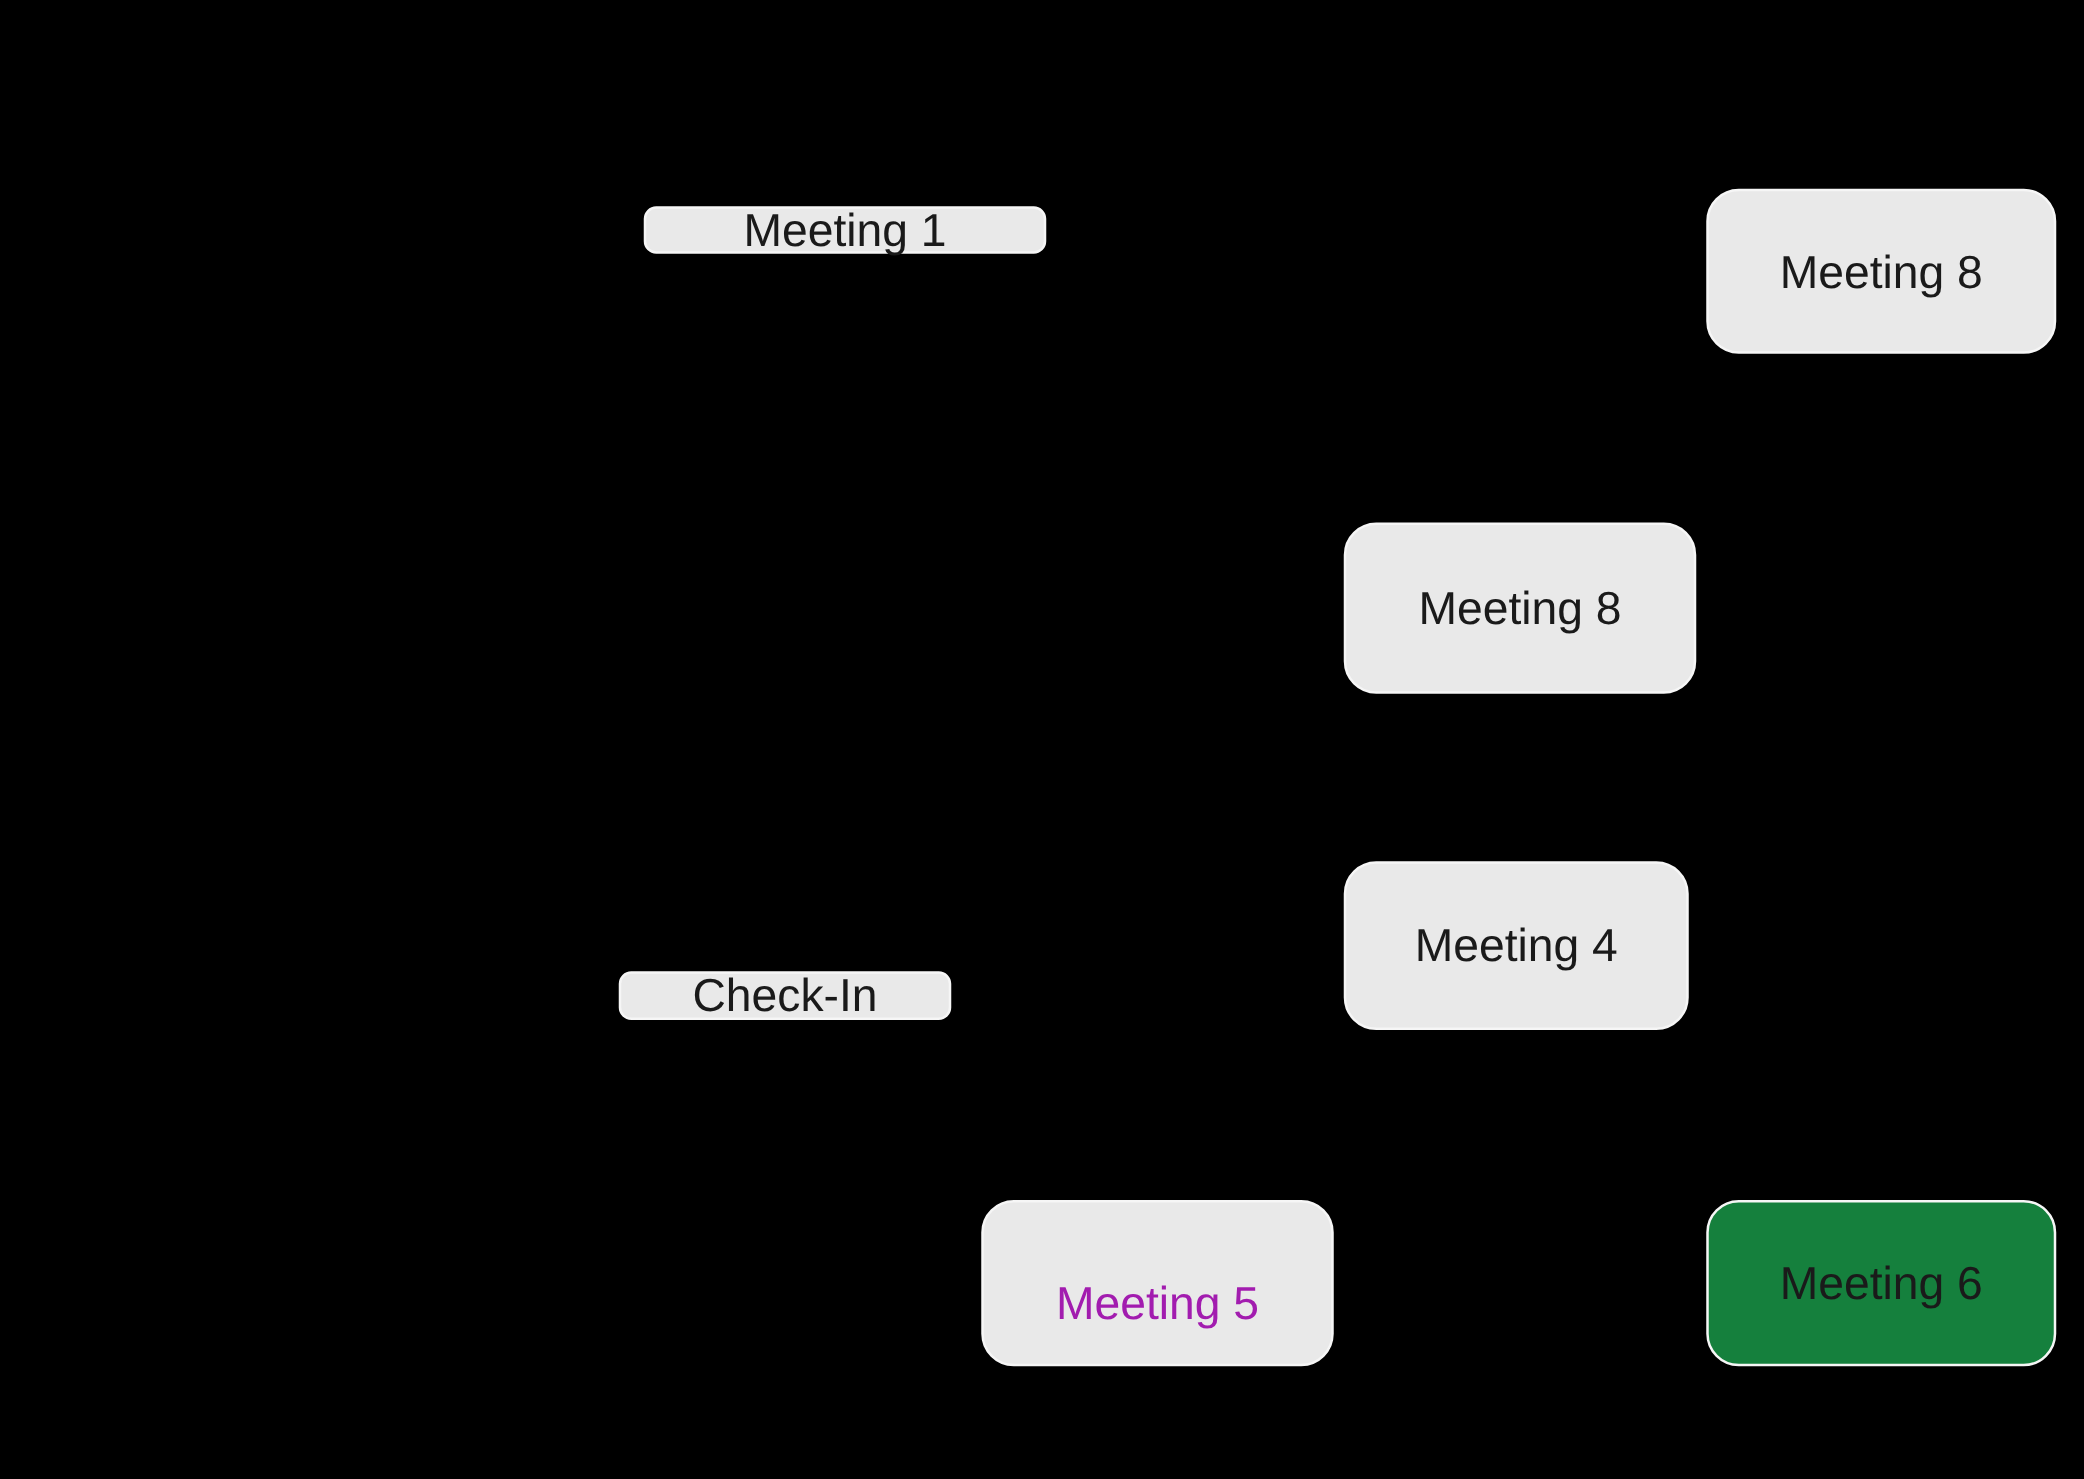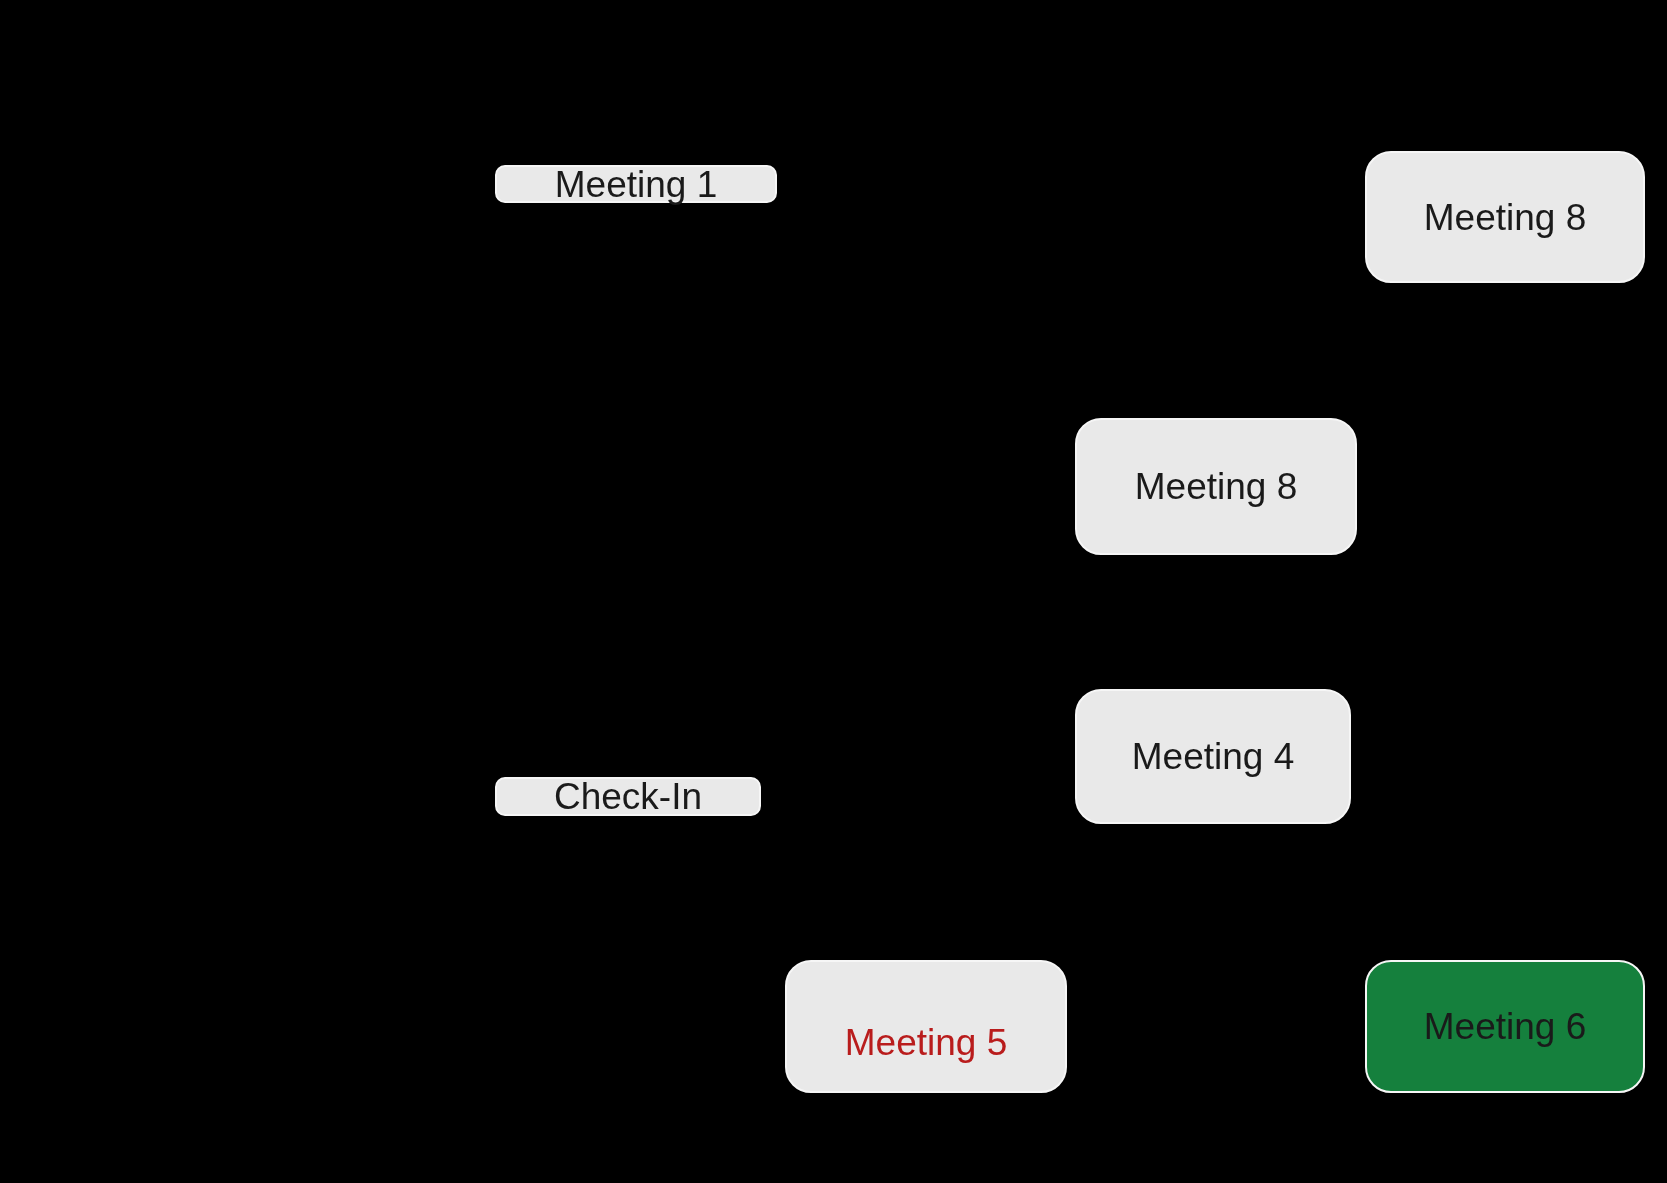--- a/index.html
+++ b/index.html
@@ -32,34 +32,34 @@
   .event .label {
     font-size: 37px;
     line-height: 1;
     white-space: nowrap;
   }
 </style>
 </head>
 <body>
 
 <div id="canvas" style="background: rgb(0, 0, 0); width: 1667px; height: 1183px;">
-    <div class="event short" style="left: 495px; top: 165px; width: 282px; height: 38px; background: rgb(233, 233, 233); border: 2px solid rgb(246, 246, 246); text-align: right;">
+    <div class="event short" style="left: 515px; top: 165px; width: 322px; height: 38px; background: rgb(233, 233, 233); border: 2px solid rgb(246, 246, 246); text-align: right;">
       <span class="label" style="color: rgb(26, 26, 26);">Meeting 1</span>
     </div>
     <div class="event long" style="left: 1365px; top: 151px; width: 280px; height: 132px; background: rgb(233, 233, 233); border: 2px solid rgb(246, 246, 246);">
       <span class="label" style="color: rgb(26, 26, 26);">Meeting 8</span>
     </div>
     <div class="event long" style="left: 1075px; top: 418px; width: 282px; height: 137px; background: rgb(233, 233, 233); border: 2px solid rgb(246, 246, 246);">
       <span class="label" style="color: rgb(26, 26, 26);">Meeting 8</span>
     </div>
     <div class="event long" style="left: 1075px; top: 689px; width: 276px; height: 135px; background: rgb(233, 233, 233); border: 2px solid rgb(246, 246, 246);">
       <span class="label" style="color: rgb(26, 26, 26);">Meeting 4</span>
     </div>
     <div class="event short" style="left: 495px; top: 777px; width: 266px; height: 39px; background: rgb(233, 233, 233); border: 2px solid rgb(246, 246, 246);">
       <span class="label" style="color: rgb(26, 26, 26);">Check-In</span>
     </div>
     <div class="event long" style="left: 785px; top: 960px; width: 282px; height: 133px; background: rgb(233, 233, 233); border: 2px solid rgb(246, 246, 246);">
-      <span class="label" style="color: #b91c1c; margin-top: 31px;">Meeting 5</span>
+      <span class="label" style="color: #a21caf; margin-top: 31px;">Meeting 5</span>
     </div>
     <div class="event long" style="left: 1365px; top: 960px; width: 280px; height: 133px; background: #15803d; border: 2px solid rgb(246, 246, 246);">
       <span class="label" style="color: rgb(26, 26, 26);">Meeting 6</span>
     </div>
   </div>
 
 </body></html>

